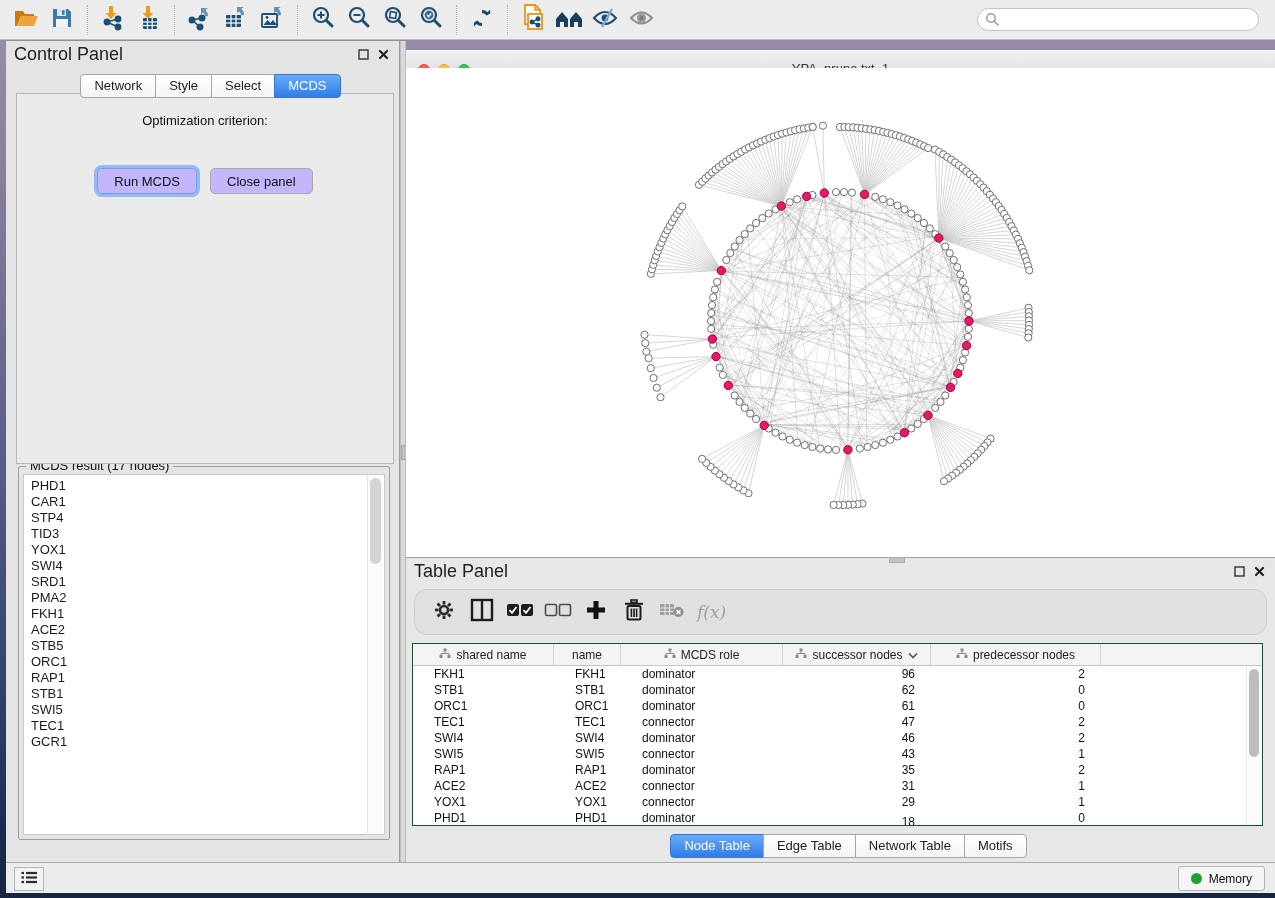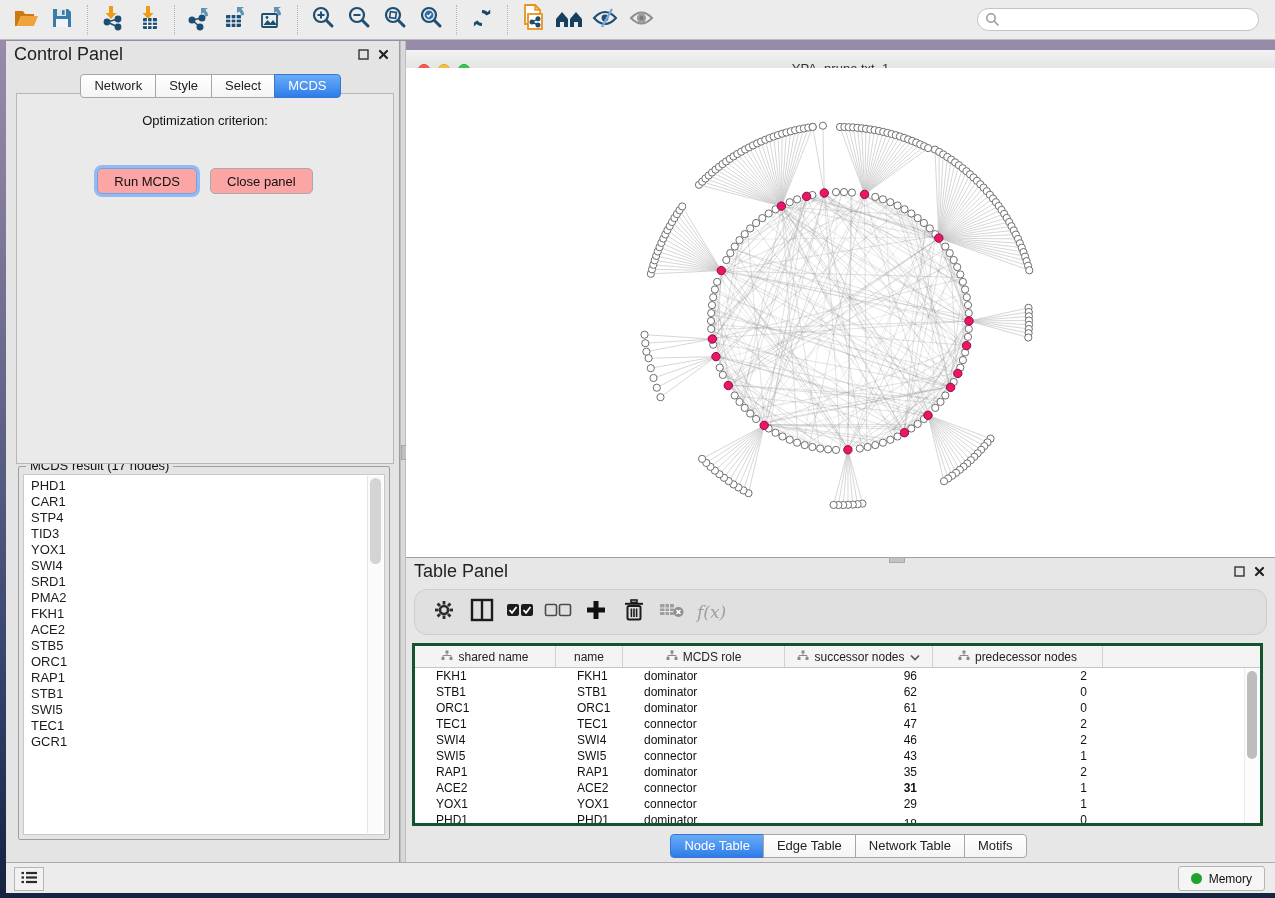--- a/index.html
+++ b/index.html
@@ -32,21 +32,21 @@
            border:1px solid #b7b7b7;z-index:1;}
   .opt-label{position:absolute;top:19px;width:100%;text-align:center;font-size:13px;color:#111;}
   .dropdown{position:absolute;left:33px;top:41px;width:312px;height:23px;background:#fff;border:1px solid #aeaeae;
             border-radius:5px;display:flex;align-items:center;box-sizing:border-box;overflow:hidden;}
   .dropdown .dd-text{flex:1;font-size:13px;padding-left:8px;color:#111;white-space:nowrap;}
   .dd-stepper{width:20px;height:100%;background:linear-gradient(#66a9f7,#2e77ea);border-radius:0 4px 4px 0;
               display:flex;flex-direction:column;align-items:center;justify-content:center;gap:2px;}
   .dd-chevron-up{width:0;height:0;border-left:4px solid transparent;border-right:4px solid transparent;border-bottom:4px solid #fff;}
   .dd-chevron-down{width:0;height:0;border-left:4px solid transparent;border-right:4px solid transparent;border-top:4px solid #fff;}
   .btn-row{position:absolute;top:74px;width:100%;display:flex;justify-content:center;gap:13px;}
-  .push-btn{font-size:13px;height:24px;padding:0 16px;background:#fca5a5;border:1px solid #a9a9a9;border-radius:5px;
+  .push-btn{font-size:13px;height:24px;padding:0 16px;background:#c4b5fd;border:1px solid #a9a9a9;border-radius:5px;
             color:#111;display:flex;align-items:center;}
   .push-btn.focused{box-shadow:0 0 0 3px rgba(110,165,245,.7);border-color:#6fa3e8;}
   .cp-group{position:absolute;left:12px;top:425px;width:370px;height:372px;border:1px solid #9f9f9f;border-radius:2px;}
   .cp-group-title{position:absolute;top:-9px;left:7px;background:#e4e4e4;padding:0 4px;font-size:13px;color:#111;}
   .cp-list{position:absolute;left:4px;right:4px;top:7px;bottom:4px;background:#fff;border:1px solid #c9c9c9;
            font-size:13px;line-height:16px;padding:3px 0 0 7px;overflow:hidden;}
   .cp-list-scroll{position:absolute;top:1px;right:1px;bottom:1px;width:15px;background:#fbfbfb;border-left:1px solid #e4e4e4;}
   .cp-list-thumb{position:absolute;top:2px;left:2px;width:11px;height:86px;background:#d4d4d4;border-radius:6px;}
   .list-item{height:16px;}
   
@@ -65,21 +65,21 @@
   .net-title{width:100%;text-align:center;font-size:13px;color:#333;}
   .net-canvas{position:absolute;left:406px;top:68px;width:869px;height:489px;background:#ffffff;overflow:hidden;}
   
   .table-panel{position:absolute;left:406px;top:557px;width:869px;height:305px;background:#e7e7e7;
                border-top:1px solid #9f9f9f;box-sizing:border-box;}
   .hsplit-handle{position:absolute;left:483px;top:-1px;width:14px;height:4px;background:#c2c2c2;border:1px solid #ababab;}
   .tp-toolbar{position:absolute;left:8px;right:8px;top:31px;height:44px;background:#e0e0e0;border:1px solid #cdcdcd;
               border-radius:13px;display:flex;align-items:center;gap:0;padding-left:10px;}
   .tp-btn{width:38px;height:34px;display:flex;align-items:center;justify-content:center;}
   .fx-label{font-size:17px;font-family:"DejaVu Serif",serif;font-style:italic;color:#9e9e9e;margin-left:6px;}
-  .tp-table{position:absolute;left:6px;top:85px;width:851px;height:183px;background:#fff;border:3px solid #14532d;
+  .tp-table{position:absolute;left:6px;top:85px;width:851px;height:183px;background:#fff;border:1px solid #14532d;
             box-sizing:border-box;overflow:hidden;}
   .t-head{display:flex;height:21px;background:#f4f4f4;border-bottom:1px solid #c6c6c6;}
   .th{display:flex;align-items:center;justify-content:center;gap:5px;font-size:12px;color:#222;
       border-right:1px solid #d2d2d2;box-sizing:border-box;flex:none;}
   .th-fill{flex:1;border-right:none;}
   .t-body{position:relative;}
   .tr{display:flex;height:16px;align-items:center;}
   .td{font-size:12px;color:#111;padding-left:21px;box-sizing:border-box;flex:none;white-space:nowrap;overflow:hidden;}
   .td.num{text-align:right;padding-left:0;padding-right:16px;}
   .t-scroll{position:absolute;top:22px;right:1px;width:14px;height:160px;background:#fcfcfc;border-left:1px solid #ececec;}
@@ -1218,21 +1218,21 @@
             <div class="td" style="width: 141px;">RAP1</div>
             <div class="td" style="width: 67px;">RAP1</div>
             <div class="td" style="width: 162px;">dominator</div>
             <div class="td num" style="width: 148px;">35</div>
             <div class="td num" style="width: 170px;">2</div>
           </div>
           <div class="tr">
             <div class="td" style="width: 141px;">ACE2</div>
             <div class="td" style="width: 67px;">ACE2</div>
             <div class="td" style="width: 162px;">connector</div>
-            <div class="td num" style="width: 148px; font-weight: bold;">31</div>
+            <div class="td num" style="width: 148px;">31</div>
             <div class="td num" style="width: 170px;">1</div>
           </div>
           <div class="tr">
             <div class="td" style="width: 141px;">YOX1</div>
             <div class="td" style="width: 67px;">YOX1</div>
             <div class="td" style="width: 162px;">connector</div>
             <div class="td num" style="width: 148px;">29</div>
             <div class="td num" style="width: 170px;">1</div>
           </div>
           <div class="tr">

